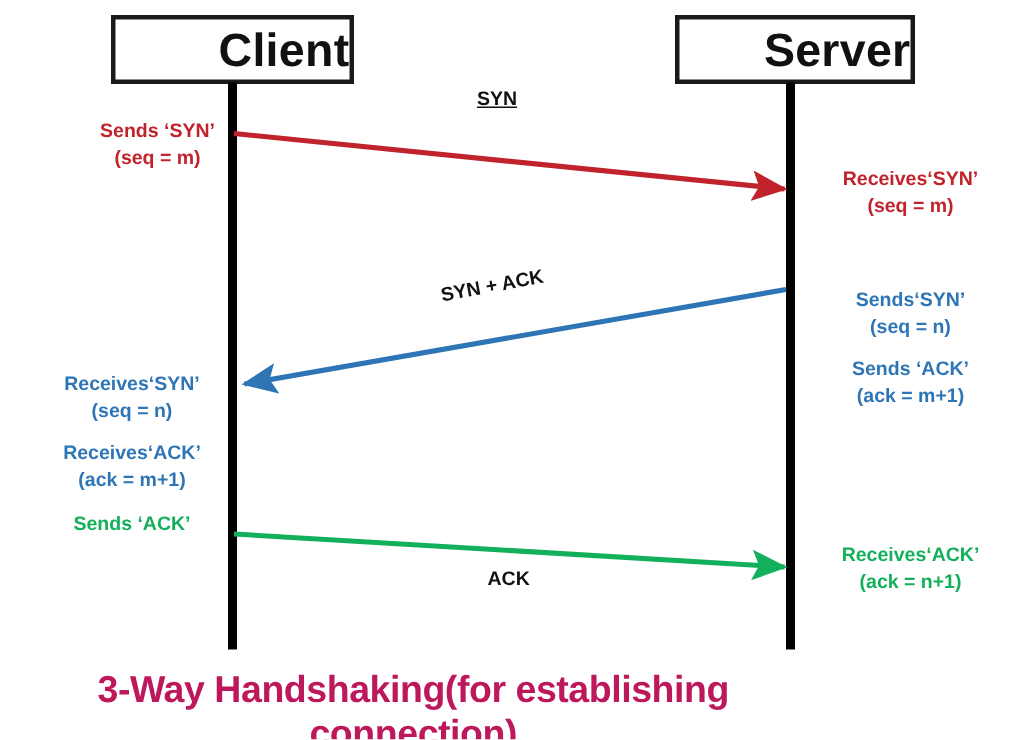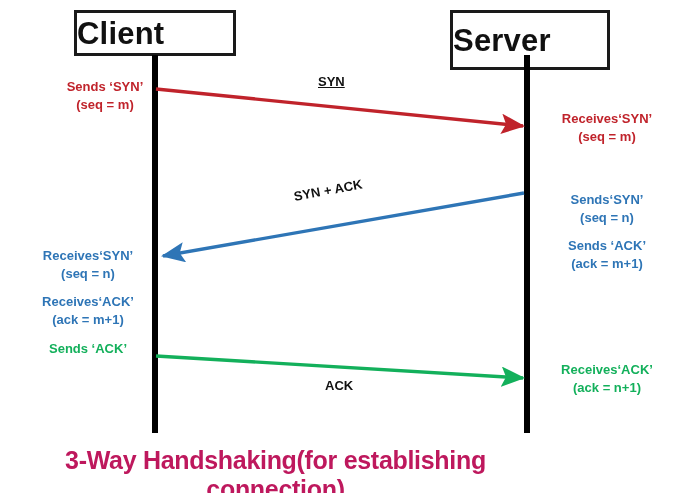--- a/index.html
+++ b/index.html
@@ -19,32 +19,32 @@
     overflow: hidden;
   }
   
   .node-box {
     position: absolute;
     box-sizing: border-box;
     background: #ffffff;
     border: 3px solid #1a1a1a;
     display: flex;
     align-items: center;
-    justify-content: flex-start;
+    justify-content: flex-end;
   }
   .node-box .node-label {
     font-family: "Liberation Sans", sans-serif;
     font-weight: bold;
     font-size: 31px;
     line-height: 1;
     color: #111111;
     letter-spacing: 0.2px;
   }
   #node-client { left: 74px;  top: 10px; width: 162px; height: 46px; }
-  #node-server { left: 450px; top: 10px; width: 160px; height: 60px; }
+  #node-server { left: 450px; top: 10px; width: 160px; height: 46px; }
 
   
   .lifeline {
     position: absolute;
     top: 55px;
     width: 6px;
     height: 378px;
     background: #000000;
   }
   #lifeline-client { left: 152px; }
@@ -84,21 +84,21 @@
 
   
   .arrow-label {
     position: absolute;
     font-family: "Liberation Sans", sans-serif;
     font-weight: bold;
     font-size: 13px;
     color: #111111;
     white-space: nowrap;
   }
-  #label-syn      { left: 318px; top: 74px; text-decoration: underline; }
+  #label-syn      { left: 318px; top: 58px; text-decoration: underline; }
   #label-syn-ack  { left: 294px; top: 189px; transform: rotate(-10.5deg); transform-origin: left center; }
   #label-ack      { left: 325px; top: 338px; margin-top: 40px; }
 
   
   #caption {
     position: absolute;
     left: 0;
     top: 446px;
     width: 551px;
     text-align: center;

